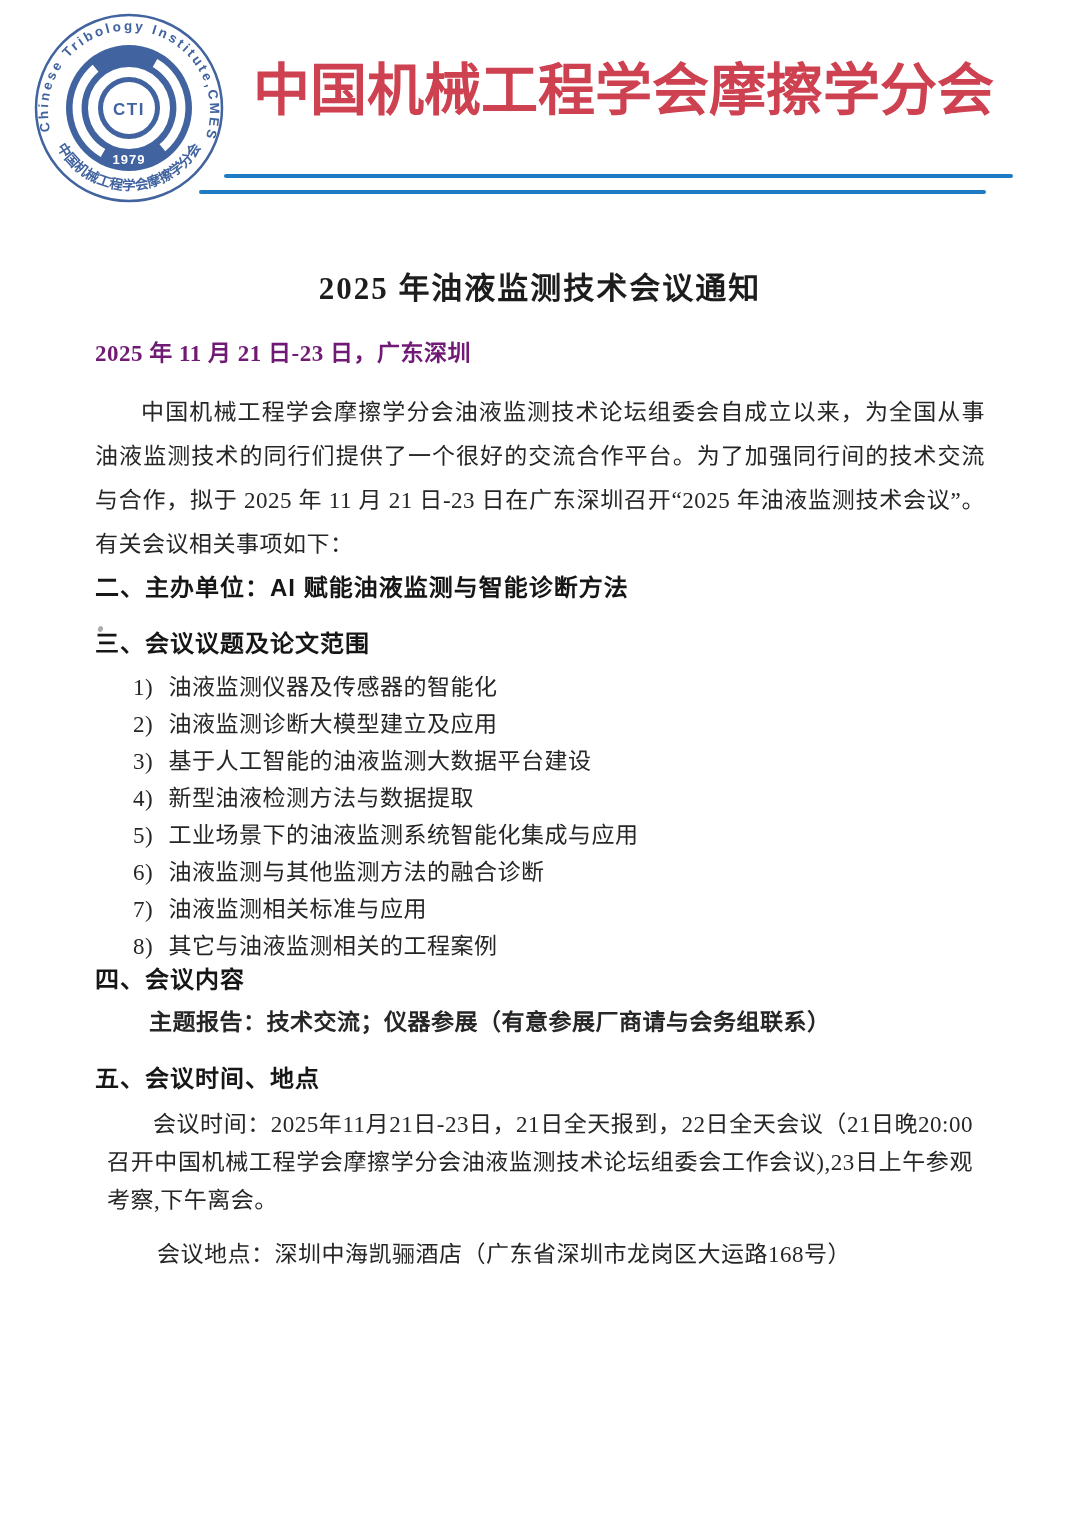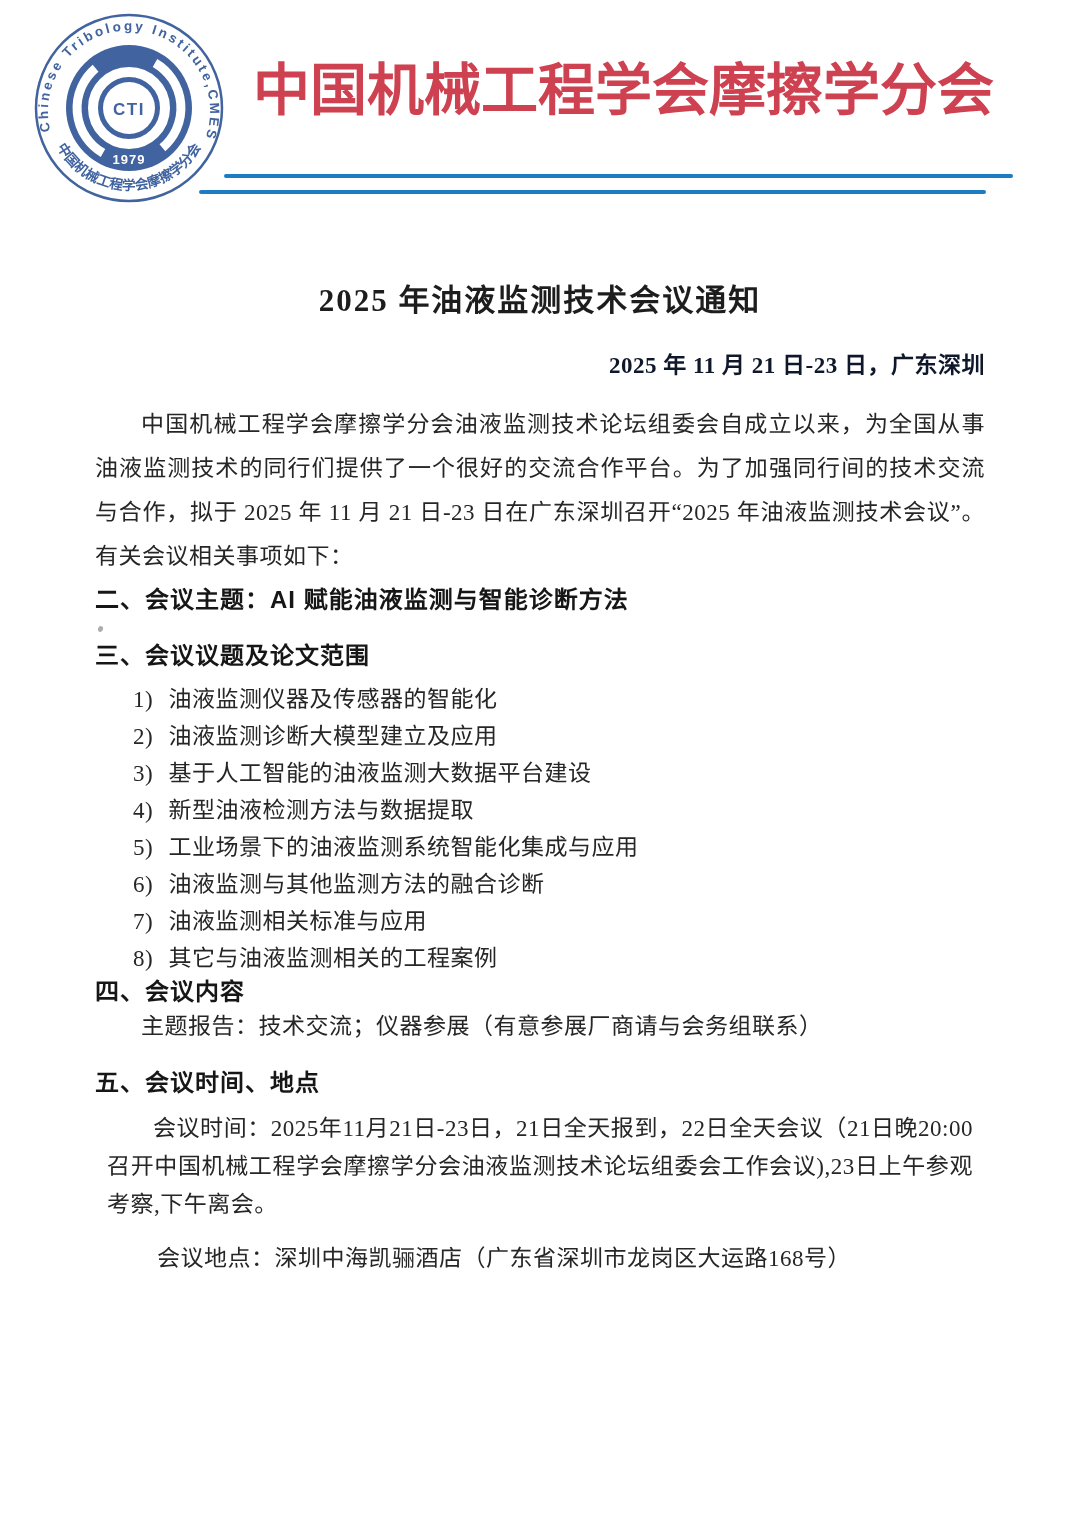--- a/index.html
+++ b/index.html
@@ -29,47 +29,47 @@
   }
   .rule{position:absolute;height:4px;background:#1e7dc2;border-radius:2px;}
   .rule-1{left:224px;top:174px;width:789px;}
   .rule-2{left:199px;top:190px;width:787px;}
   
   .doc{
     position:absolute;left:95px;top:270px;width:890px;
     font-size:23px;letter-spacing:.5px;
   }
   .doc-title{
-    margin:14px 0 33px 0;
+    margin:2px 0 33px 0;
     font-size:31px;line-height:34px;font-weight:bold;
     text-align:center;letter-spacing:2px;color:#1d1d1d;
   }
   .doc-date{
     margin:0 0 22px 0;
     font-size:23px;line-height:30px;font-weight:bold;
-    text-align:right;color:#0f172a;
+    text-align:left;color:#701a75;
   }
   .intro{
     margin:0;line-height:44px;
     text-indent:2em;text-align:justify;
   }
   h2{
     margin:0;font-size:24px;line-height:30px;font-weight:bold;
     font-family:"Liberation Sans","DejaVu Sans",sans-serif;
     color:#161616;letter-spacing:1px;
   }
   .sec-theme h2{margin-top:6px;}
   .sec-topics h2{margin-top:26px;}
   .sec-content h2{}
   .sec-time h2{margin-top:21px;}
   .org-line{margin:0;line-height:38.5px;padding-left:2em;}
   .topic-list{margin:10px 0 0 0;padding:0;list-style:none;}
   .topic-list li{line-height:37px;padding-left:1.65em;}
   .topic-num{display:inline-block;min-width:1.55em;}
-  .body-line{margin:0;line-height:40px;padding-left:2em;}
+  .body-line{margin:8px;line-height:40px;padding-left:2em;font-weight:bold;}
   .para-hang{margin:12px;line-height:38px;text-indent:2em;text-align:justify;}
   .addr-line{margin:16px;line-height:38px;padding-left:2em;}
   
   .speck{position:absolute;left:98px;top:626px;width:5px;height:6px;
          background:#6a6a6a;border-radius:50%;opacity:.55;transform:rotate(20deg);}
 </style>
 </head>
 <body>
 
 <div class="page">
@@ -107,21 +107,21 @@
   <main class="doc">
 
     <h1 class="doc-title">2025 年油液监测技术会议通知</h1>
 
     <div class="doc-date">2025 年 11 月 21 日-23 日，广东深圳</div>
 
     <p class="intro">中国机械工程学会摩擦学分会油液监测技术论坛组委会自成立以来，为全国从事油液监测技术的同行们提供了一个很好的交流合作平台。为了加强同行间的技术交流与合作，拟于 2025 年 11 月 21 日-23 日在广东深圳召开“2025 年油液监测技术会议”。有关会议相关事项如下：</p>
 
 
     <section class="sec-theme">
-      <h2>二、会议主题：AI 赋能油液监测与智能诊断方法</h2>
+      <h2>二、主办单位：AI 赋能油液监测与智能诊断方法</h2>
     </section>
 
     <section class="sec-topics">
       <h2>三、会议议题及论文范围</h2>
       <ol class="topic-list">
         <li><span class="topic-num">1)</span><span>油液监测仪器及传感器的智能化</span></li>
         <li><span class="topic-num">2)</span><span>油液监测诊断大模型建立及应用</span></li>
         <li><span class="topic-num">3)</span><span>基于人工智能的油液监测大数据平台建设</span></li>
         <li><span class="topic-num">4)</span><span>新型油液检测方法与数据提取</span></li>
         <li><span class="topic-num">5)</span><span>工业场景下的油液监测系统智能化集成与应用</span></li>

